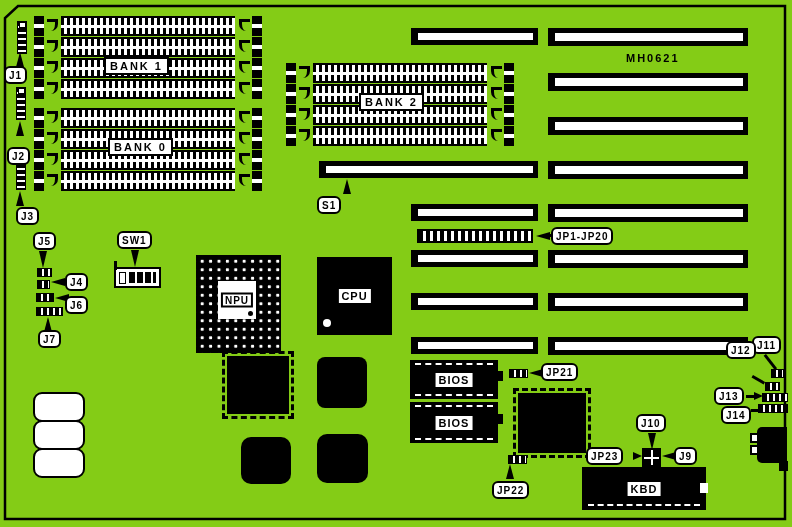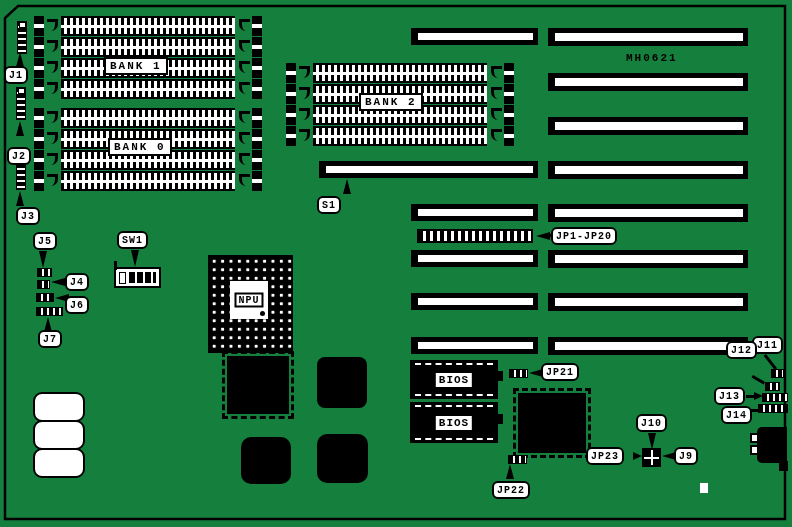--- a/index.html
+++ b/index.html
@@ -1,19 +1,19 @@
 <!DOCTYPE html>
 <html><head>
 <meta charset="utf-8">
 <style>
   * { box-sizing: border-box; margin: 0; padding: 0; }
   html,body { background:#fff; }
   #board {
-    position: relative; width: 792px; height: 527px; background:#15803d;
-    font-family: Liberation Mono, monospace;
+    position: relative; width: 792px; height: 527px; background:#84cc16;
+    font-family: Liberation Sans, sans-serif;
     overflow: hidden; color:#000;
   }
   .abs { position:absolute; }
 
   
   .slot { position:absolute; background:#000; z-index:1; }
   .slot::after { content:""; position:absolute; left:7px; right:5px; top:5px; bottom:5px; background:#fff; }
 
   
   .sr { position:absolute; width:228px; height:20px; display:flex; z-index:1; }
@@ -243,26 +243,29 @@
   <div class="co" style="left:38px;top:330px">J7</div>
 
   <div class="co" style="left:117px;top:231px">SW1</div>
   <div class="tri down" style="left:131px;top:250px"></div>
   <div class="dip" style="left:114px;top:267px">
     <span class="flag"></span>
     <span class="cellw"></span>
     <span class="cells"></span>
   </div>
 
-  <div class="npu" style="left:208px;top:255px;width:85px;height:98px">
+  <div class="npu" style="left:196px;top:255px;width:85px;height:98px">
     <div class="npu-center">
       <span class="npu-lab">NPU</span>
     </div>
   </div>
 
+  <div class="chip cpu" style="left:317px;top:257px;width:75px;height:78px">
+    <span class="chip-label">CPU</span>
+  </div>
 
   <div class="chip qfp" style="left:227px;top:356px;width:62px;height:58px"></div>
   <div class="chip" style="left:317px;top:357px;width:50px;height:51px;border-radius:8px"></div>
   <div class="chip" style="left:241px;top:437px;width:50px;height:47px;border-radius:10px"></div>
   <div class="chip" style="left:317px;top:434px;width:51px;height:49px;border-radius:10px"></div>
   <div class="chip qfp" style="left:518px;top:393px;width:68px;height:60px"></div>
 
   <div class="abs" style="left:33px;top:394px;z-index:2">
     <div class="sock"></div>
     <div class="sock"></div>
@@ -293,20 +296,23 @@
   <div class="co" style="left:492px;top:481px">JP22</div>
 
   <div class="co" style="left:636px;top:414px">J10</div>
   <div class="tri down" style="left:648px;top:433px"></div>
   <div class="j10b" style="left:642px;top:448px"></div>
   <div class="co" style="left:586px;top:447px">JP23</div>
   <div class="tri right" style="left:633px;top:452px"></div>
   <div class="tri left" style="left:662px;top:452px"></div>
   <div class="co" style="left:674px;top:447px">J9</div>
 
+  <div class="chip kbd" style="left:582px;top:467px;width:124px;height:43px">
+    <span class="chip-label">KBD</span>
+  </div>
   <div class="abs" style="left:700px;top:483px;width:8px;height:10px;background:#fff;z-index:3"></div>
 
   <div class="co" style="left:752px;top:336px">J11</div>
   <div class="ln" style="left:766px;top:354px;width:18px;transform:rotate(52deg)"></div>
   <div class="hjump" style="left:771px;top:369px;width:13px"></div>
 
   <div class="co" style="left:726px;top:341px">J12</div>
   <div class="ln" style="left:753px;top:375px;width:14px;transform:rotate(30deg)"></div>
   <div class="hjump" style="left:765px;top:382px;width:15px"></div>
 

